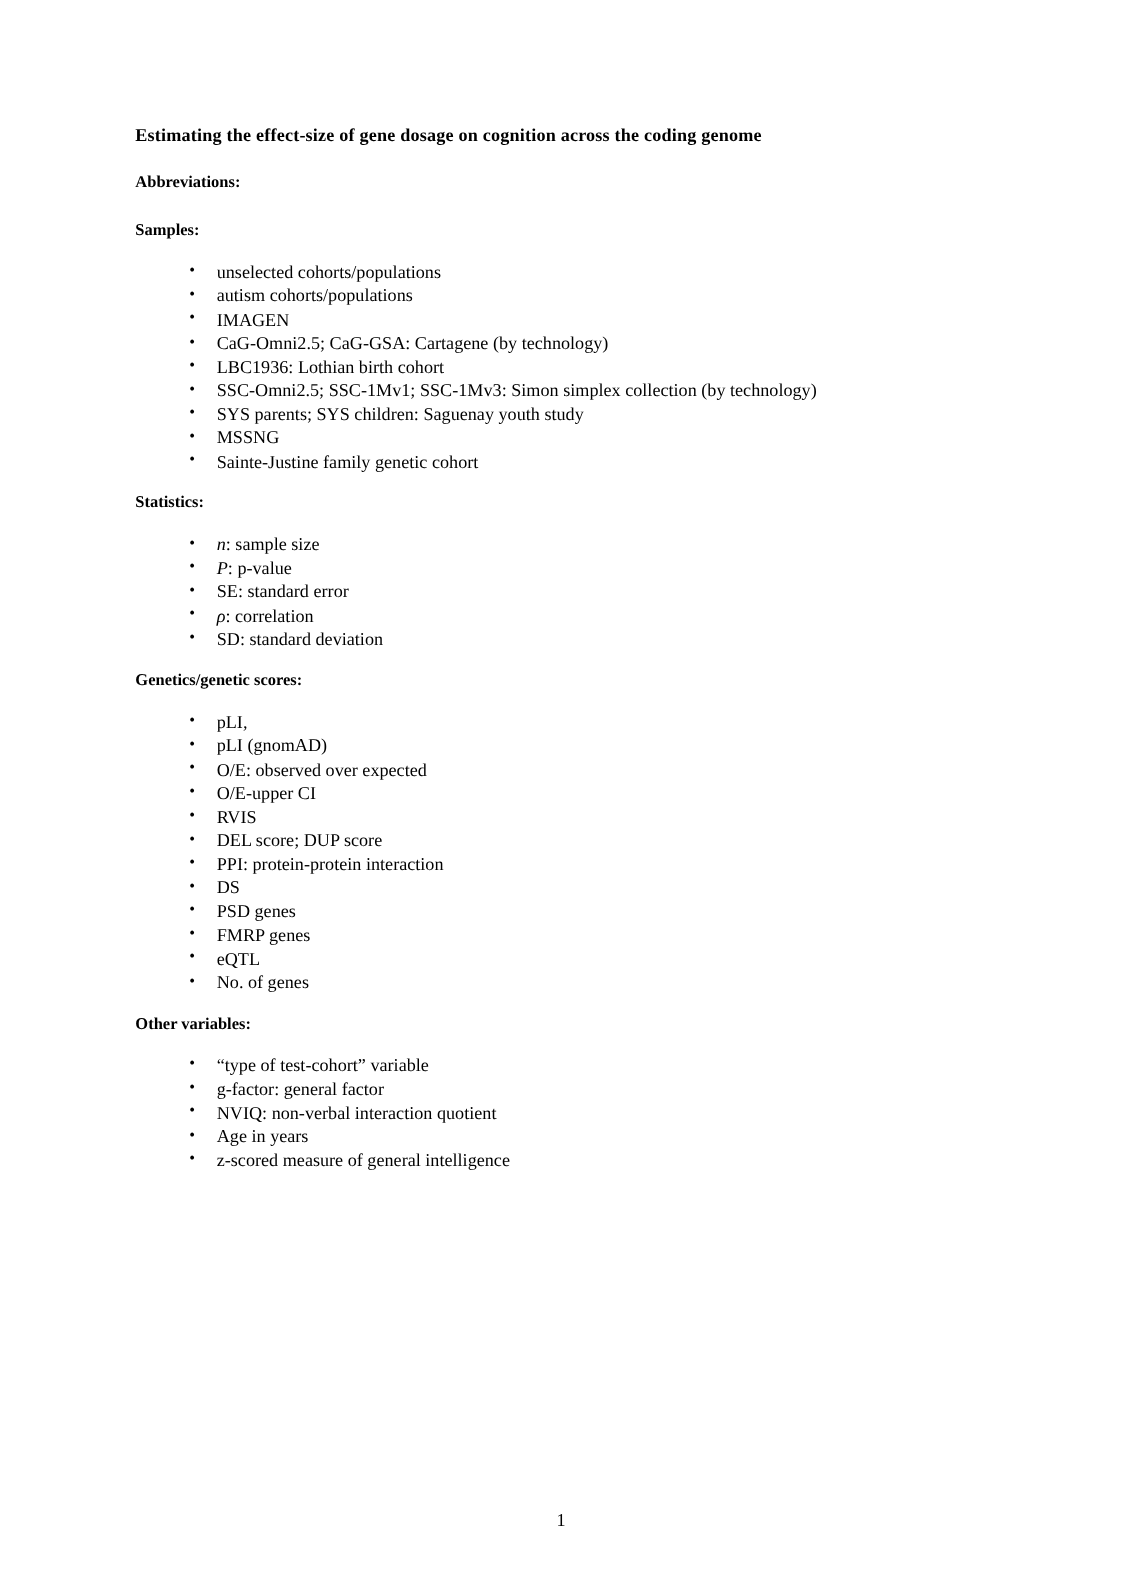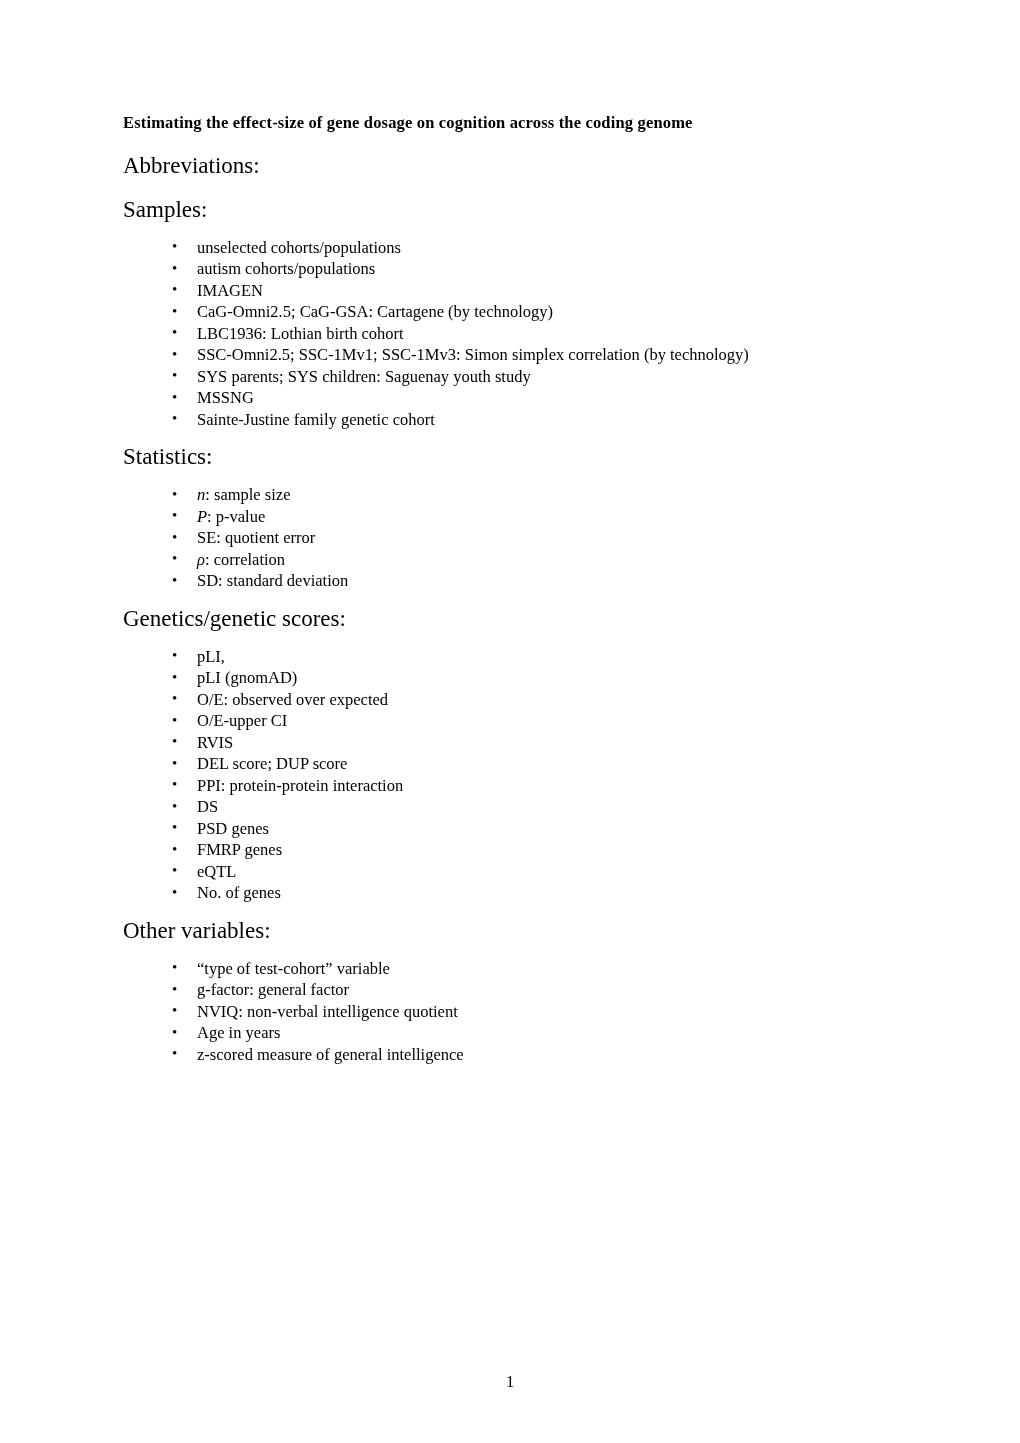--- a/index.html
+++ b/index.html
@@ -35,22 +35,22 @@
     font-weight: bold;
     line-height: 21.5px;
     letter-spacing: 0.01em;
     margin: 0 0 0 0;
     white-space: nowrap;
   }
   .spacer-line {
     height: 21.5px;
   }
   .section-head {
-    font-size: 23px;
-    font-weight: normal;
+    font-size: 15px;
+    font-weight: bold;
     line-height: 22px;
     margin: 0;
   }
   ul.bullets {
     list-style: none;
     margin: 16px;
     padding: 0;
   }
   ul.bullets > li {
     position: relative;
@@ -96,31 +96,31 @@
 
     <div class="spacer-line"></div>
 
     <div class="section-head">Samples:</div>
     <ul class="bullets">
       <li>unselected cohorts/populations</li>
       <li>autism cohorts/populations</li>
       <li>IMAGEN</li>
       <li>CaG-Omni2.5; CaG-GSA: Cartagene (by technology)</li>
       <li>LBC1936: Lothian birth cohort</li>
-      <li>SSC-Omni2.5; SSC-1Mv1; SSC-1Mv3: Simon simplex correlation (by technology)</li>
+      <li>SSC-Omni2.5; SSC-1Mv1; SSC-1Mv3: Simon simplex collection (by technology)</li>
       <li>SYS parents; SYS children: Saguenay youth study</li>
       <li>MSSNG</li>
       <li>Sainte-Justine family genetic cohort</li>
     </ul>
 
     <div class="section-head">Statistics:</div>
     <ul class="bullets">
       <li><span class="it">n</span><span>: sample size</span></li>
       <li><span class="it">P</span><span>: p-value</span></li>
-      <li><span class="it"></span><span>SE: quotient error</span></li>
+      <li><span class="it"></span><span>SE: standard error</span></li>
       <li><span class="it">ρ</span><span>: correlation</span></li>
       <li><span class="it"></span><span>SD: standard deviation</span></li>
     </ul>
 
     <div class="section-head">Genetics/genetic scores:</div>
     <ul class="bullets">
       <li>pLI,</li>
       <li>pLI (gnomAD)</li>
       <li>O/E: observed over expected</li>
       <li>O/E-upper CI</li>
@@ -131,21 +131,21 @@
       <li>PSD genes</li>
       <li>FMRP genes</li>
       <li>eQTL</li>
       <li>No. of genes</li>
     </ul>
 
     <div class="section-head">Other variables:</div>
     <ul class="bullets">
       <li>“type of test-cohort” variable</li>
       <li>g-factor: general factor</li>
-      <li>NVIQ: non-verbal intelligence quotient</li>
+      <li>NVIQ: non-verbal interaction quotient</li>
       <li>Age in years</li>
       <li>z-scored measure of general intelligence</li>
     </ul>
 
   </div>
 
   <div class="page-number">1</div>
 
 </div>
 

